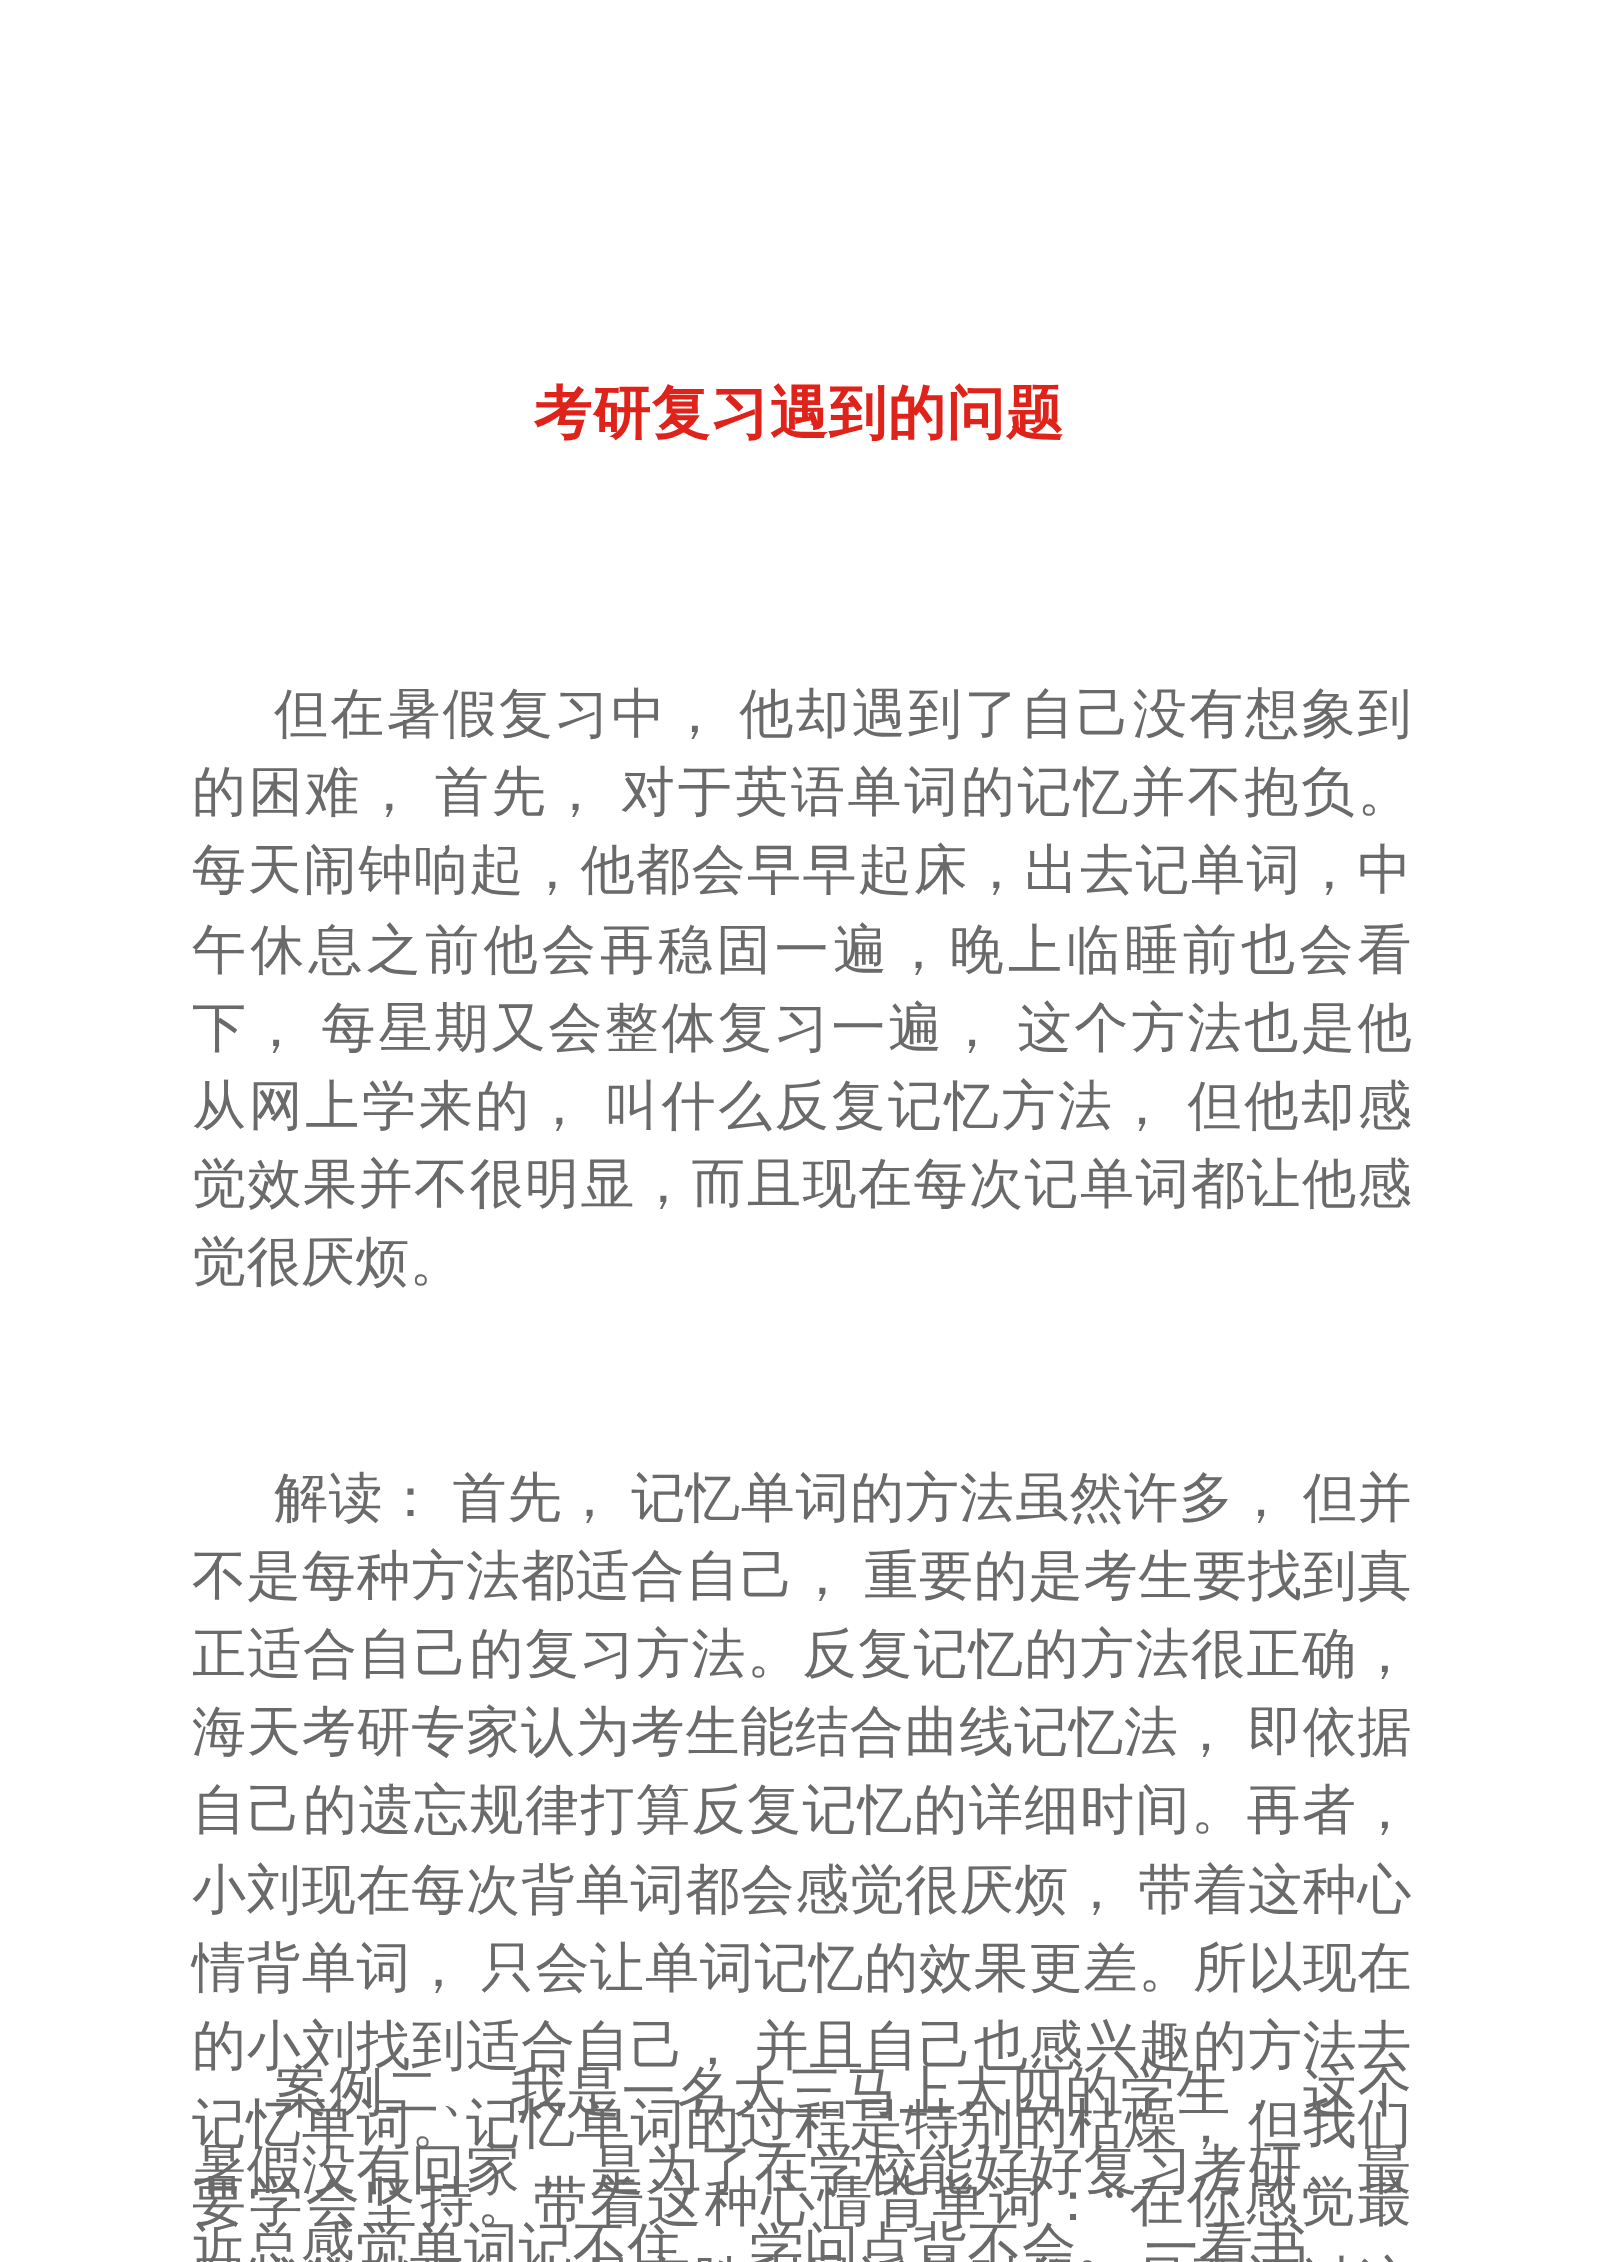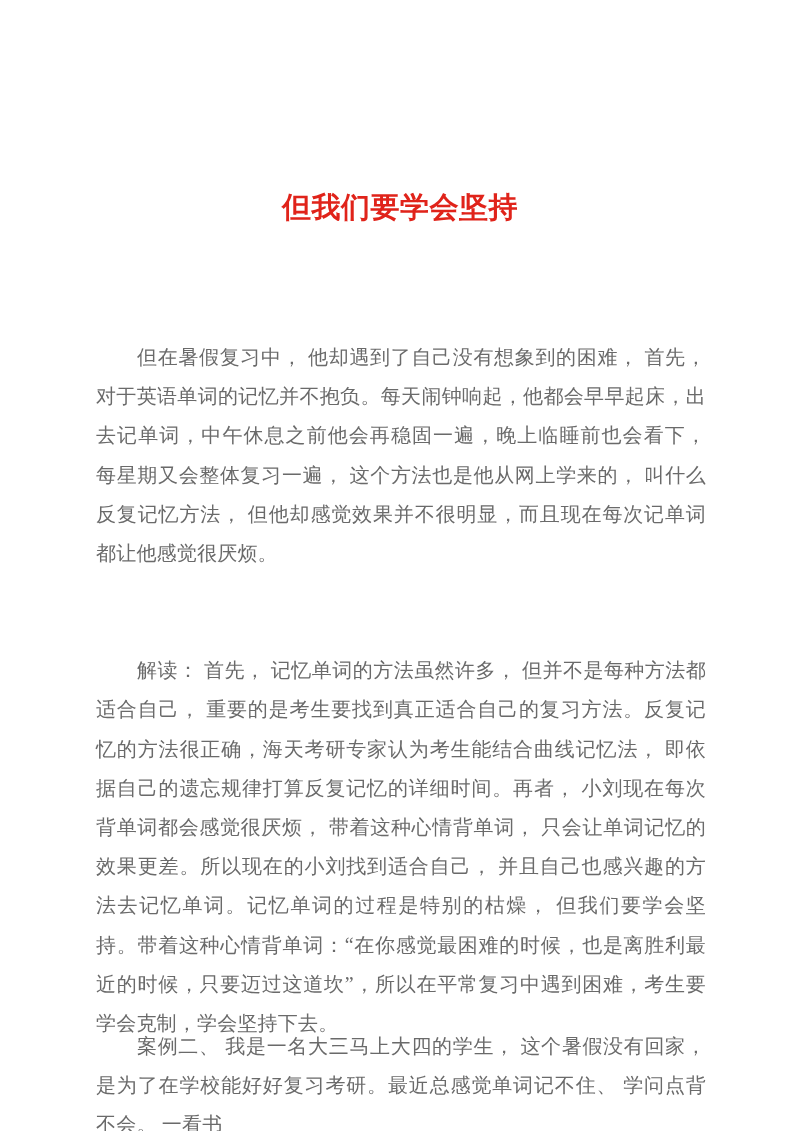--- a/index.html
+++ b/index.html
@@ -37,21 +37,21 @@
   .body-area {
     position: absolute;
     top: 338px;
     left: 96px;
     width: 610px;
   }
 
   .para {
     margin: 0;
     color: #6a6a6a;
-    font-size: 20px;
+    font-size: 27px;
     line-height: 39.2px;
     text-align: justify;
     text-justify: inter-ideograph;
     text-indent: 41px;
     letter-spacing: 0.2px;
     word-break: break-all;
   }
 
   
   .gap-para    { margin-top: 0px; }
@@ -63,21 +63,21 @@
     top: 1027px;
     left: 96px;
     width: 610px;
   }
 </style>
 </head>
 <body>
 
 <div class="page">
 
-  <h1 class="doc-title">但我们要学会坚持</h1>
+  <h1 class="doc-title">考研复习遇到的问题</h1>
 
   <div class="body-area">
 
     <p class="para gap-para">但在暑假复习中， 他却遇到了自己没有想象到的困难， 首先， 对于英语单词的记忆并不抱负。每天闹钟响起，他都会早早起床，出去记单词，中午休息之前他会再稳固一遍，晚上临睡前也会看下， 每星期又会整体复习一遍， 这个方法也是他从网上学来的， 叫什么反复记忆方法， 但他却感觉效果并不很明显，而且现在每次记单词都让他感觉很厌烦。</p>
 
     <p class="para gap-section">解读： 首先， 记忆单词的方法虽然许多， 但并不是每种方法都适合自己， 重要的是考生要找到真正适合自己的复习方法。反复记忆的方法很正确，海天考研专家认为考生能结合曲线记忆法， 即依据自己的遗忘规律打算反复记忆的详细时间。再者， 小刘现在每次背单词都会感觉很厌烦， 带着这种心情背单词， 只会让单词记忆的效果更差。所以现在的小刘找到适合自己， 并且自己也感兴趣的方法去记忆单词。记忆单词的过程是特别的枯燥， 但我们要学会坚持。带着这种心情背单词：“在你感觉最困难的时候，也是离胜利最近的时候，只要迈过这道坎”，所以在平常复习中遇到困难，考生要学会克制，学会坚持下去。</p>
 
   </div>
 
   <div class="para-last">

